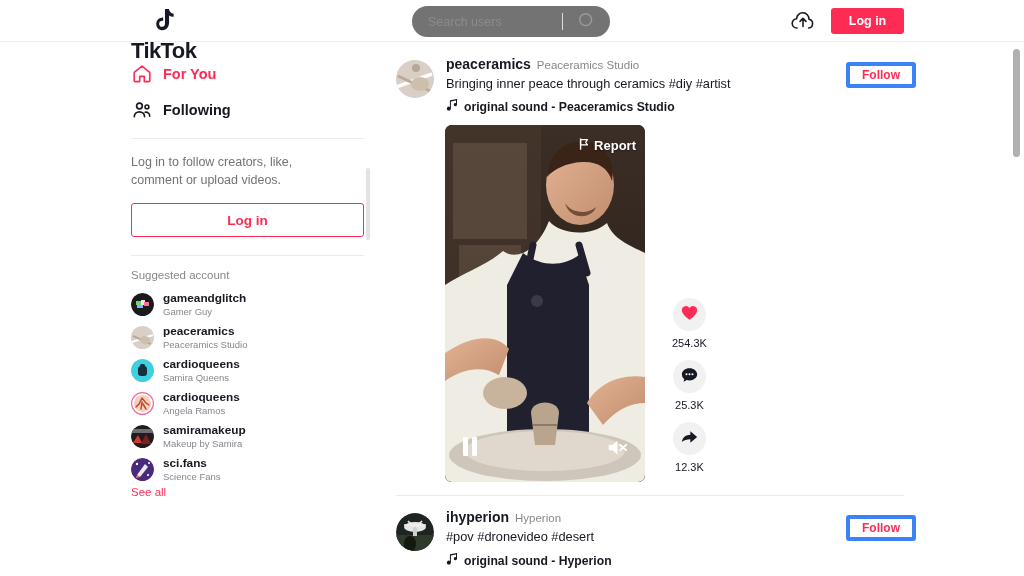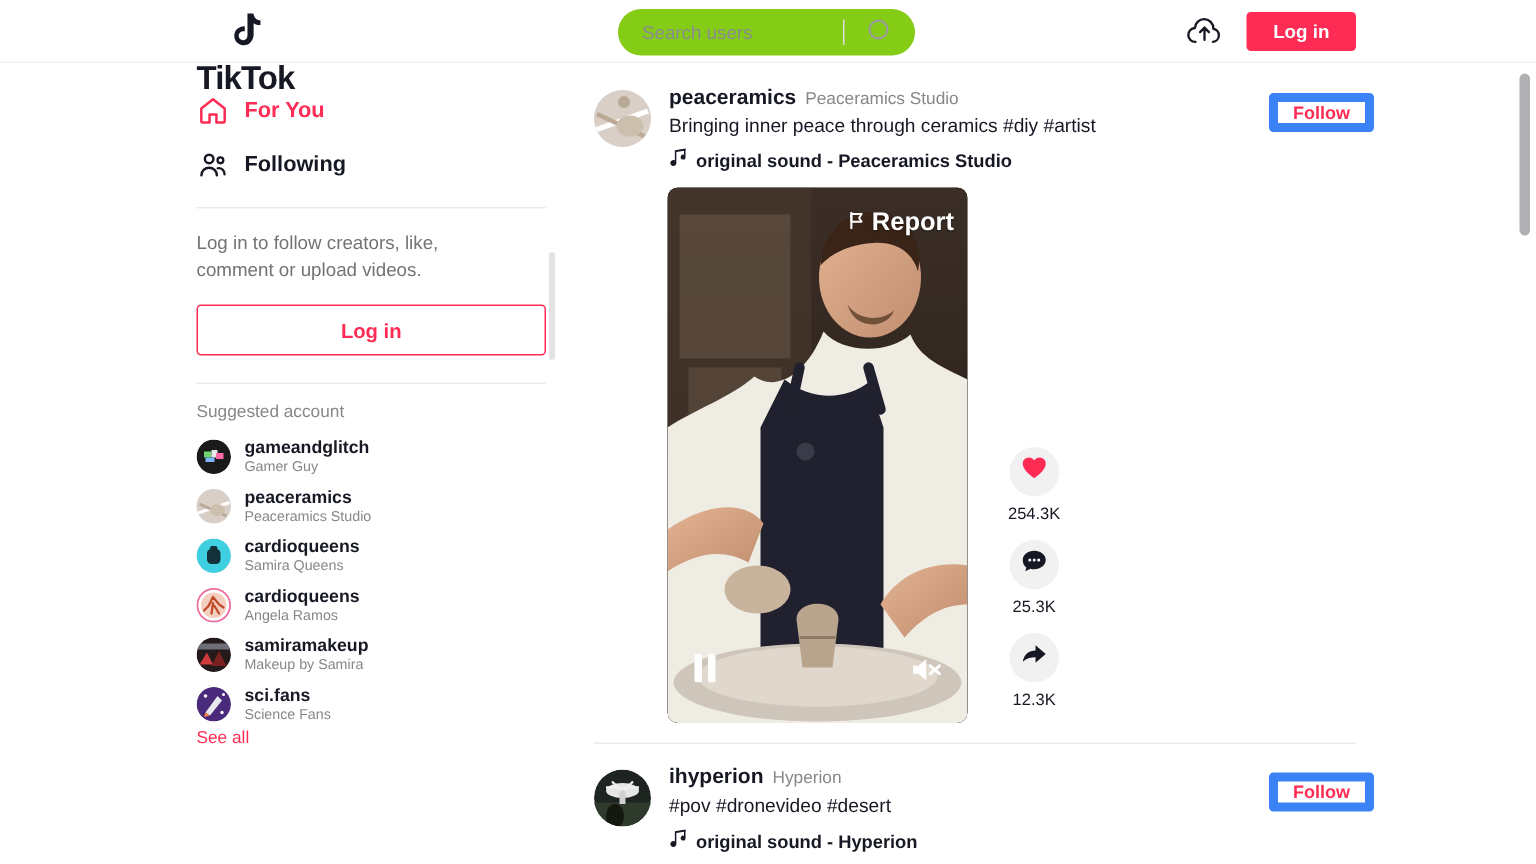--- a/index.html
+++ b/index.html
@@ -24,21 +24,21 @@
     display: flex; align-items: center; gap: 3px; flex-direction: column;
   }
   .logo-note { width: 22px; height: 25px; }
   .logo-text {
     font-size: 22px; font-weight: bold; letter-spacing: -0.6px;
     color: #161823; line-height: 1;
   }
   .searchwrap {
     position: absolute; left: 412px; top: 6px;
     width: 198px; height: 31px;
-    background: #84cc16; border-radius: 46px;
+    background: #737373; border-radius: 46px;
     display: flex; align-items: center;
   }
   .searchwrap input {
     border: none; outline: none; background: transparent;
     font-family: "Liberation Sans", sans-serif;
     font-size: 12.5px; color: #161823;
     padding-left: 16px; width: 150px;
   }
   .searchwrap input::placeholder { color: #8a8b91; }
   .search-divider {
@@ -141,37 +141,37 @@
     width: 385px;
   }
   .sound-row {
     display: flex; align-items: center; gap: 6px;
     margin-top: 7px; font-size: 12.2px; font-weight: bold; color: #161823;
   }
   .follow-btn {
     position: absolute; right: 0; top: 6px;
     width: 70px; height: 26px;
     background: #fff; color: #fe2c55;
-    border: 6px solid #3b82f6; border-radius: 3px;
+    border: 4px solid #3b82f6; border-radius: 3px;
     font-family: "Liberation Sans", sans-serif;
     font-size: 12px; font-weight: bold;
     cursor: pointer;
   }
 
   .video-row { display: flex; align-items: flex-end; margin-top: 10px; margin-left: 49px; }
   .video {
     position: relative;
     width: 200px; height: 357px;
     border-radius: 7px; overflow: hidden;
     background: #2a211c;
   }
   .report {
     position: absolute; right: 9px; top: 13px;
     display: flex; align-items: flex-start; gap: 4px;
-    color: #fff; font-size: 17px; font-weight: bold;
+    color: #fff; font-size: 13px; font-weight: bold;
     text-shadow: 0 1px 2px rgba(0,0,0,.45);
     cursor: pointer;
   }
   .ctrl-play {
     position: absolute; left: 17px; bottom: 22px;
     cursor: pointer;
   }
   .ctrl-mute {
     position: absolute; right: 17px; bottom: 21px;
     cursor: pointer;

